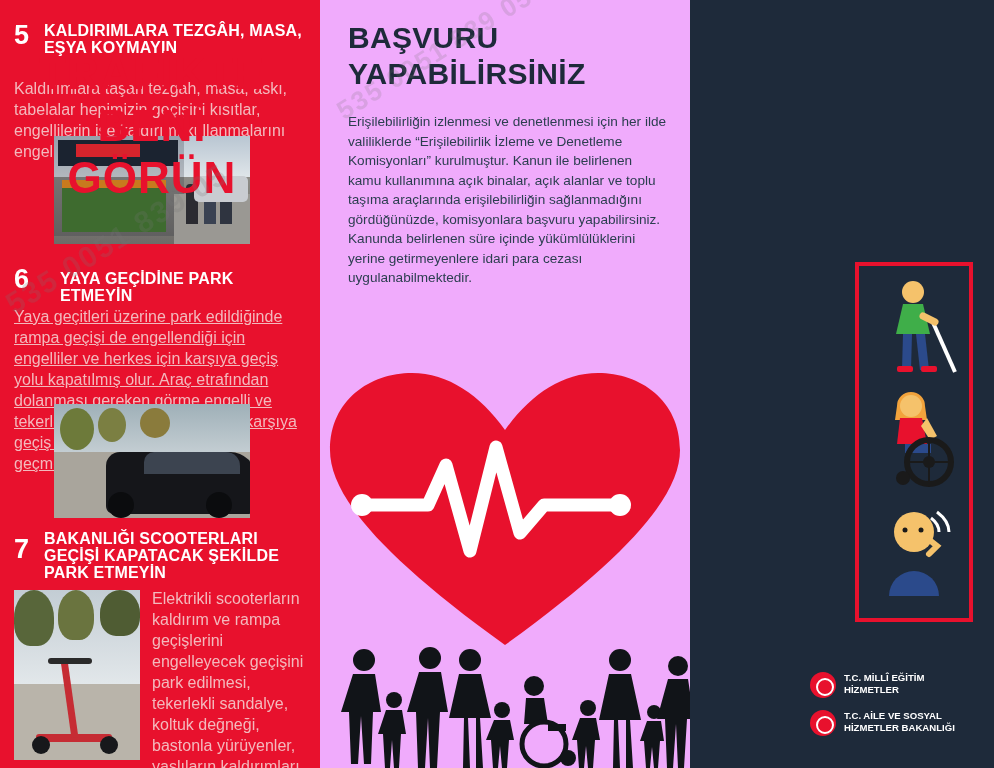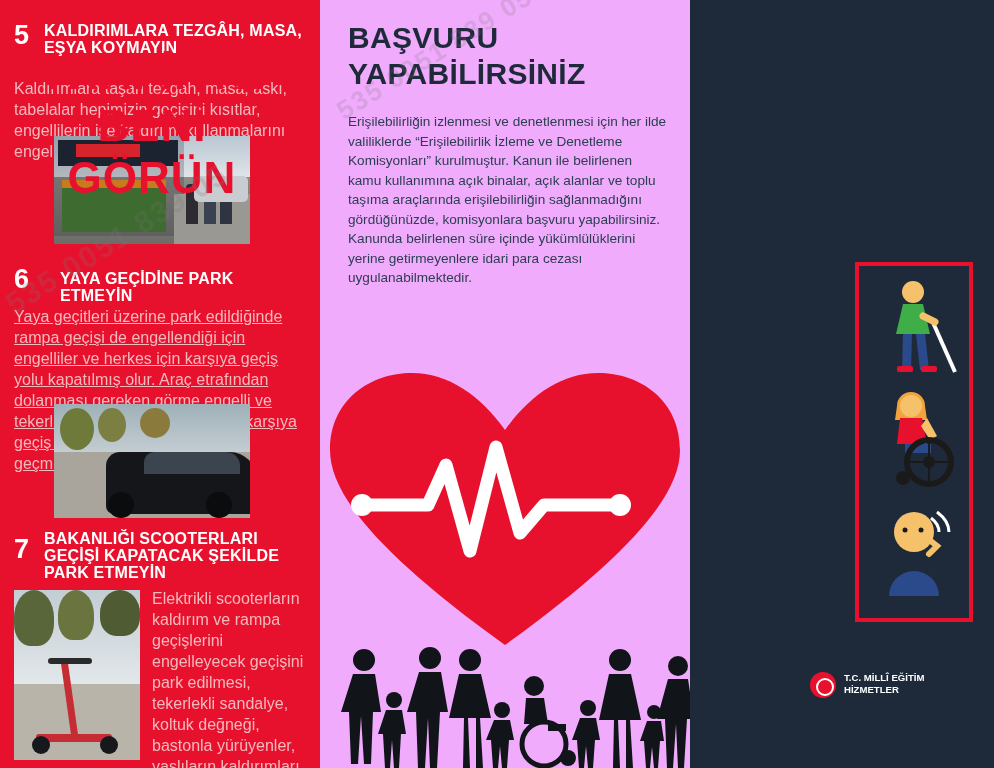--- a/index.html
+++ b/index.html
@@ -293,18 +293,25 @@
   </div>
 
   <div class="logos">
     <div class="logo-row">
       <div class="logo-mark"></div>
       <div class="logo-txt">
         <div>T.C. MİLLÎ EĞİTİM</div>
         <div>HİZMETLER</div>
       </div>
     </div>
+    <div class="logo-row">
+      <div class="logo-mark"></div>
+      <div class="logo-txt">
+        <div>T.C. AİLE VE SOSYAL</div>
+        <div>HİZMETLER BAKANLIĞI</div>
+      </div>
+    </div>
   </div>
 
   <div class="wm">535 0051 839 05</div>
   <div class="wm2">535 0051 839 05</div>
 
 </div>
 
 </body></html>

